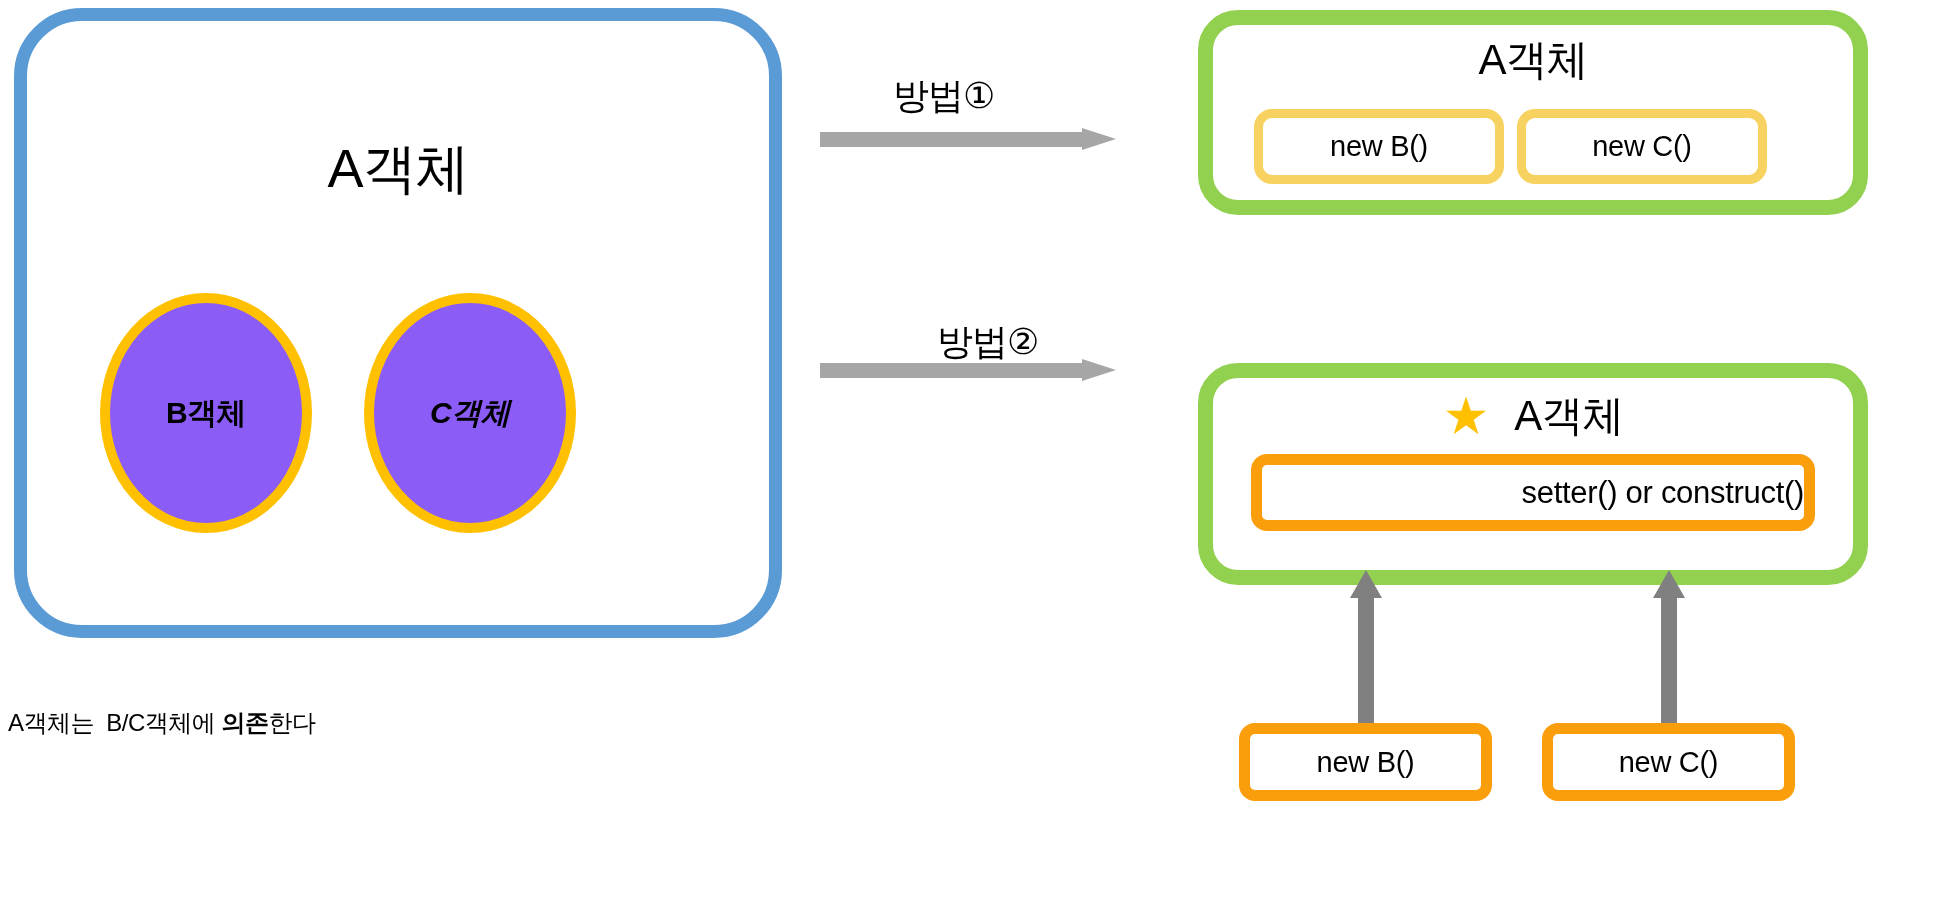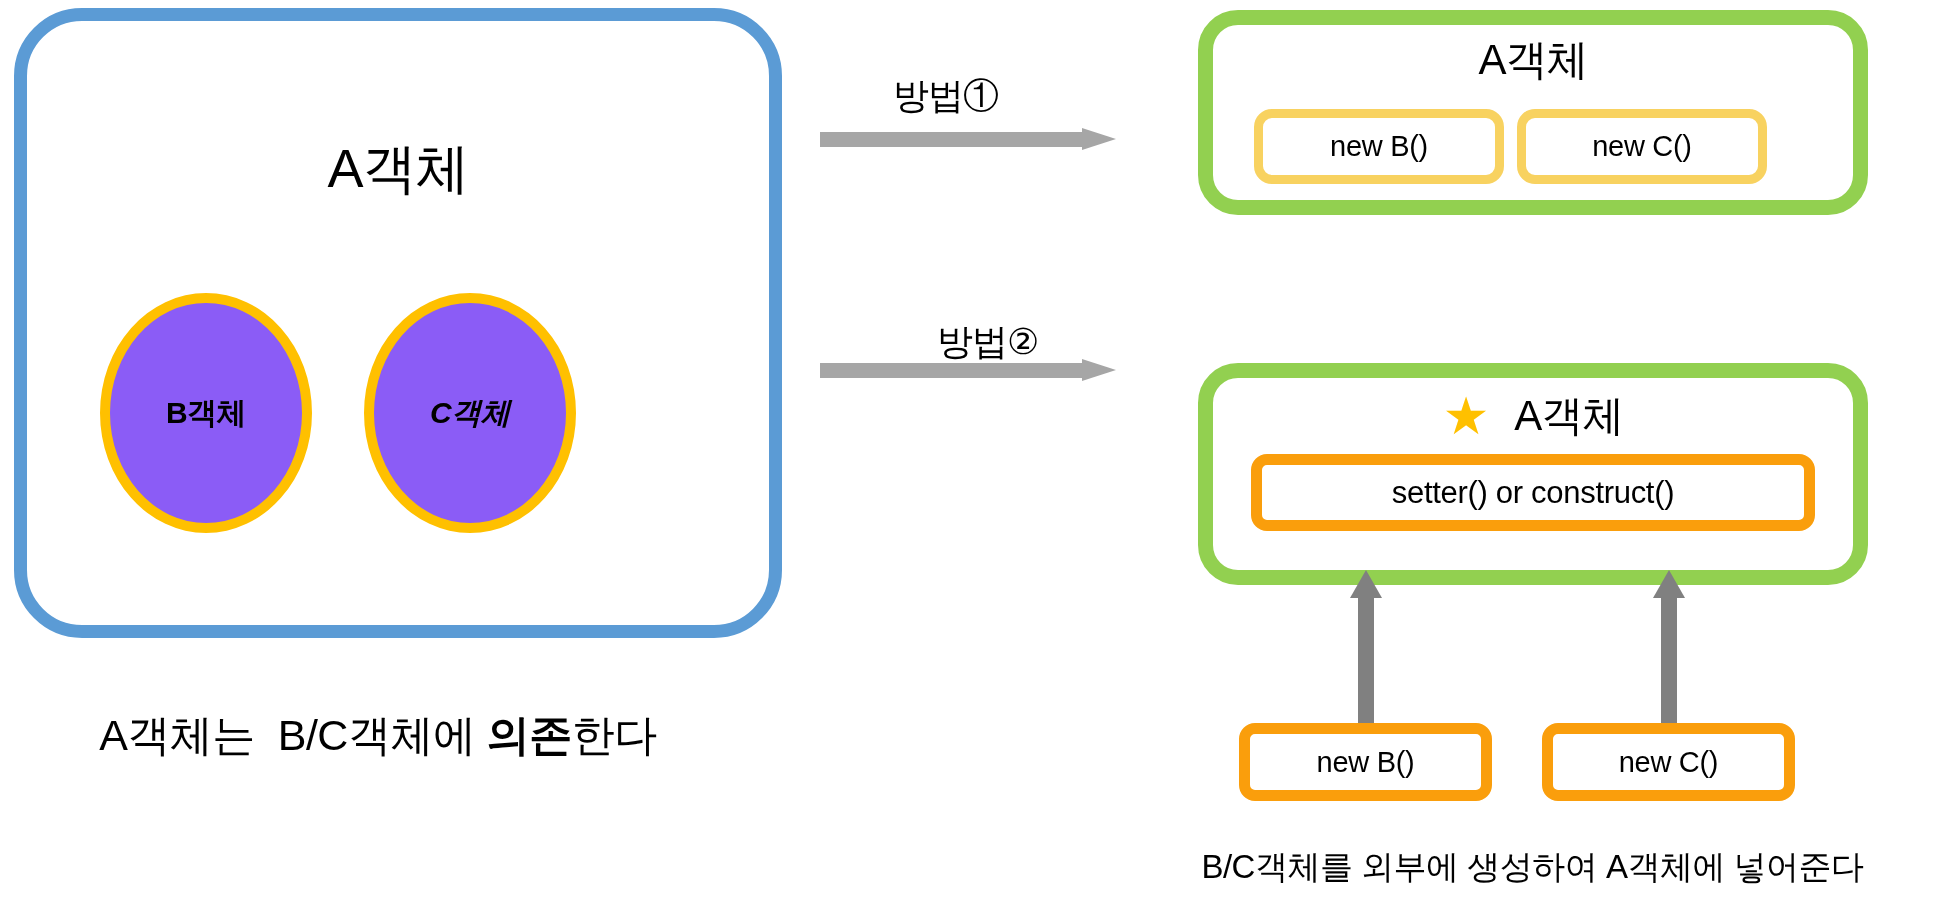--- a/index.html
+++ b/index.html
@@ -65,25 +65,25 @@
   .circle-c {
     left: 337px;
     top: 272px;
     width: 212px;
     height: 240px;
     font-style: italic;
   }
 
   .left-caption {
     position: absolute;
-    left: 28px;
+    left: 8px;
     top: 707px;
     width: 700px;
-    text-align: center;
-    font-size: 43px;
+    text-align: left;
+    font-size: 24px;
     white-space: pre;
     letter-spacing: -0.5px;
   }
   .left-caption b { font-weight: bold; }
 
   
   .h-arrow {
     position: absolute;
     height: 22px;
   }
@@ -178,21 +178,21 @@
     left: 38px;
     top: 76px;
     width: 564px;
     height: 77px;
     border: 11px solid #FA9E0C;
     border-radius: 16px;
     box-sizing: border-box;
     background: #ffffff;
     display: flex;
     align-items: center;
-    justify-content: center;
+    justify-content: flex-end;
     font-size: 31px;
     letter-spacing: -0.3px;
   }
 
   .orange-box {
     position: absolute;
     border: 11px solid #FA9E0C;
     border-radius: 16px;
     box-sizing: border-box;
     background: #ffffff;
@@ -253,21 +253,21 @@
       <span>B객체</span>
     </div>
 
     <div class="circle circle-c">
       <span>C객체</span>
     </div>
   </div>
 
   <div class="left-caption"><span>A객체는  B/C객체에 </span><b>의존</b><span>한다</span></div>
 
-  <div class="arrow-label" style="left:893px; top:72px;font-family:Liberation Mono, monospace;">방법①</div>
+  <div class="arrow-label" style="left:893px; top:72px;">방법①</div>
   <div class="h-arrow" style="left:820px; top:128px; width:296px;">
     <div class="shaft" style="width:262px;"></div>
     <div class="head" style="left:262px;"></div>
   </div>
 
   <div class="arrow-label" style="left:937px; top:318px;">방법②</div>
   <div class="h-arrow" style="left:820px; top:359px; width:296px;">
     <div class="shaft" style="width:262px;"></div>
     <div class="head" style="left:262px;"></div>
   </div>
@@ -304,15 +304,14 @@
     <div class="v-shaft" style="height:134px;"></div>
   </div>
 
   <div class="orange-box orange-newb">
     <span>new B()</span>
   </div>
   <div class="orange-box orange-newc">
     <span>new C()</span>
   </div>
 
-  <div class="right-caption">B/C객체를 외부에 생성하여 A객체에 넣어준다</div>
 
 </div>
 
 </body></html>

